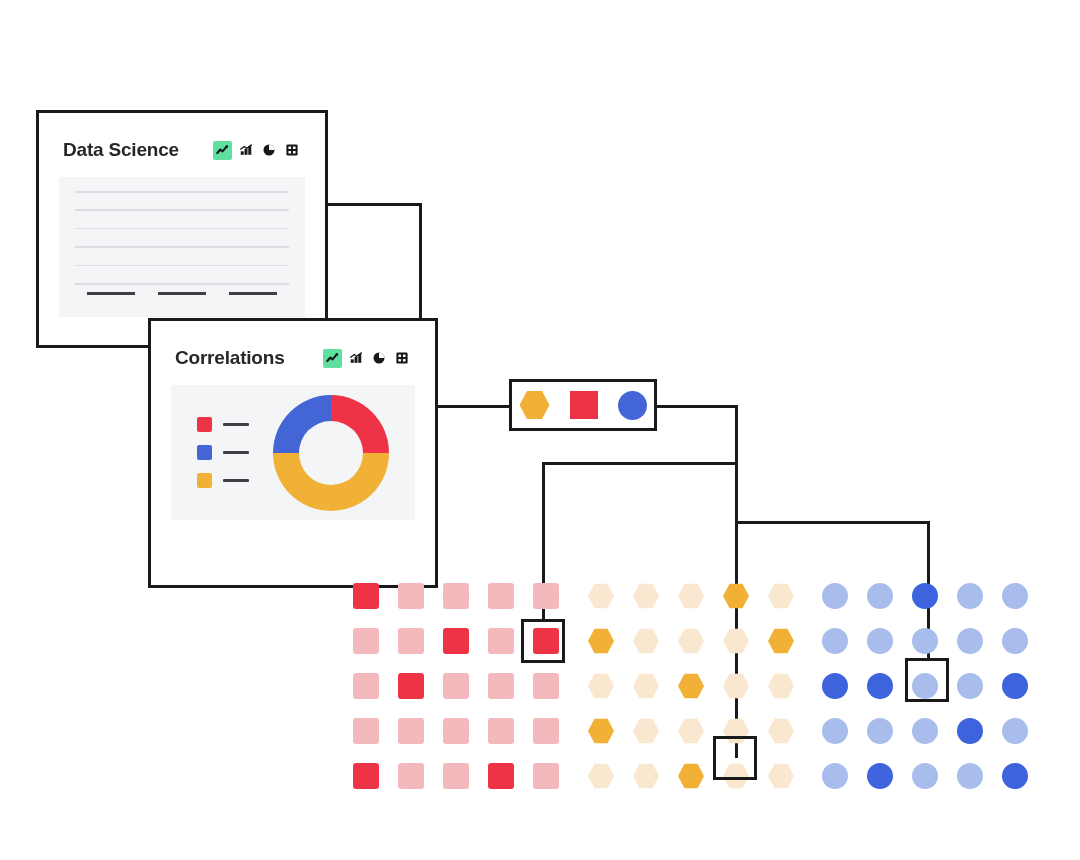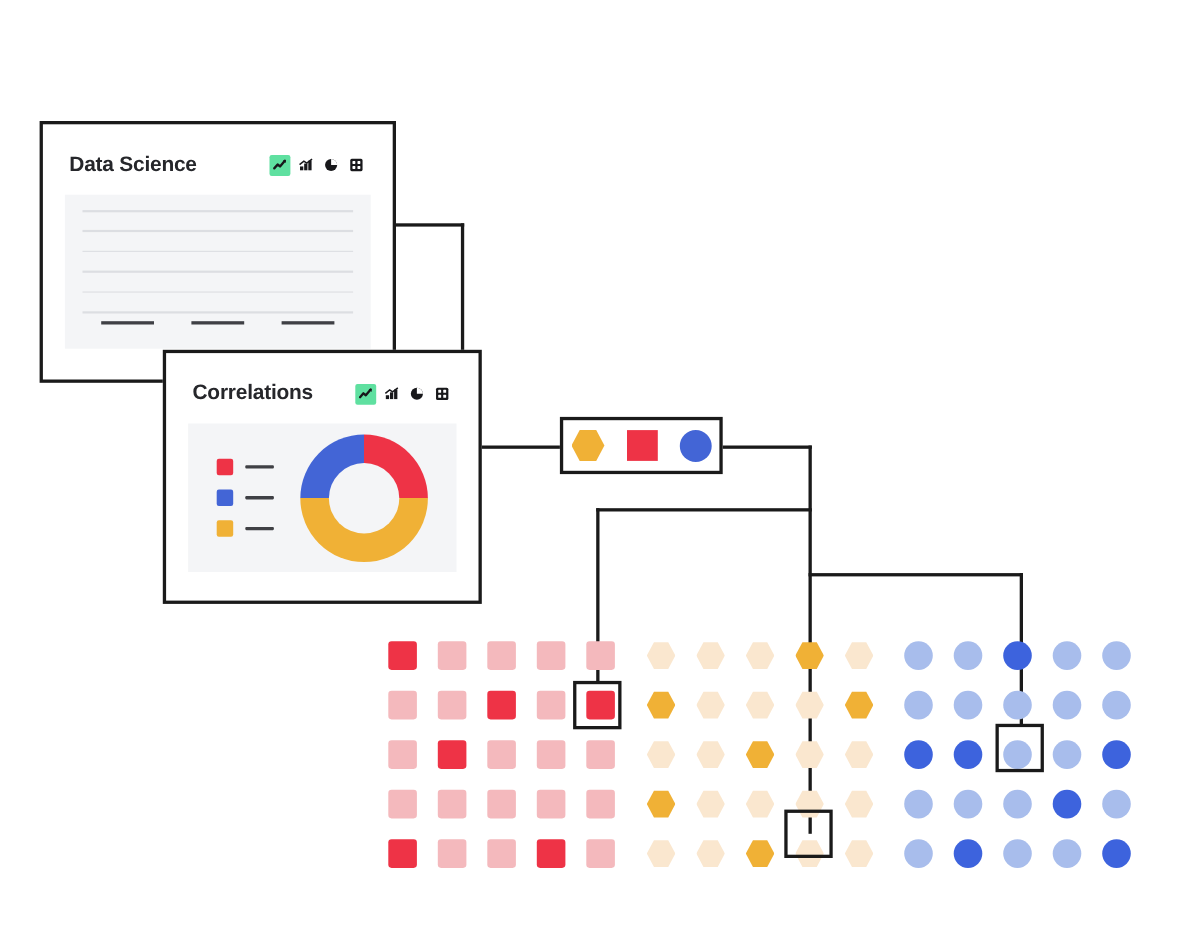--- a/index.html
+++ b/index.html
@@ -120,21 +120,21 @@
 
   <div class="wire h" style="left:653px;top:405px;width:85px;"></div>
   <div class="wire v" style="left:735px;top:405px;height:353px;"></div>
 
   <div class="wire h" style="left:542px;top:462px;width:196px;"></div>
   <div class="wire v" style="left:542px;top:462px;height:159px;"></div>
 
   <div class="wire h" style="left:735px;top:521px;width:195px;"></div>
   <div class="wire v" style="left:927px;top:521px;height:138px;"></div>
 
-  <div class="card" style="left:36px;top:110px;width:324px;height:238px;">
+  <div class="card" style="left:36px;top:110px;width:292px;height:238px;">
     <div class="card-head">
       <div class="card-title">Data Science</div>
       <div class="icon-row">
         <div class="icon-btn active">
           <svg width="14" height="14" viewBox="0 0 16 16">
             <path d="M1.5 11.5 L5 7.5 L7.5 9.5 L12.5 3.5" stroke="#18181b" stroke-width="2.4" fill="none" stroke-linecap="round" stroke-linejoin="round"></path>
             <path d="M10.5 3 L13.5 3 L13.5 6 Z" fill="#18181b"></path>
           </svg>
         </div>
         <div class="icon-btn">
@@ -188,21 +188,21 @@
           </div>
         <div class="axis-ticks">
           <div class="axis-tick"></div>
           <div class="axis-tick"></div>
           <div class="axis-tick"></div>
         </div>
       </div>
     </div>
   </div>
 
-  <div class="card" style="left:148px;top:318px;width:290px;height:231px;">
+  <div class="card" style="left:148px;top:318px;width:290px;height:270px;">
     <div class="card-head">
       <div class="card-title">Correlations</div>
       <div class="icon-row">
         <div class="icon-btn active">
           <svg width="14" height="14" viewBox="0 0 16 16">
             <path d="M1.5 11.5 L5 7.5 L7.5 9.5 L12.5 3.5" stroke="#18181b" stroke-width="2.4" fill="none" stroke-linecap="round" stroke-linejoin="round"></path>
             <path d="M10.5 3 L13.5 3 L13.5 6 Z" fill="#18181b"></path>
           </svg>
         </div>
         <div class="icon-btn">

